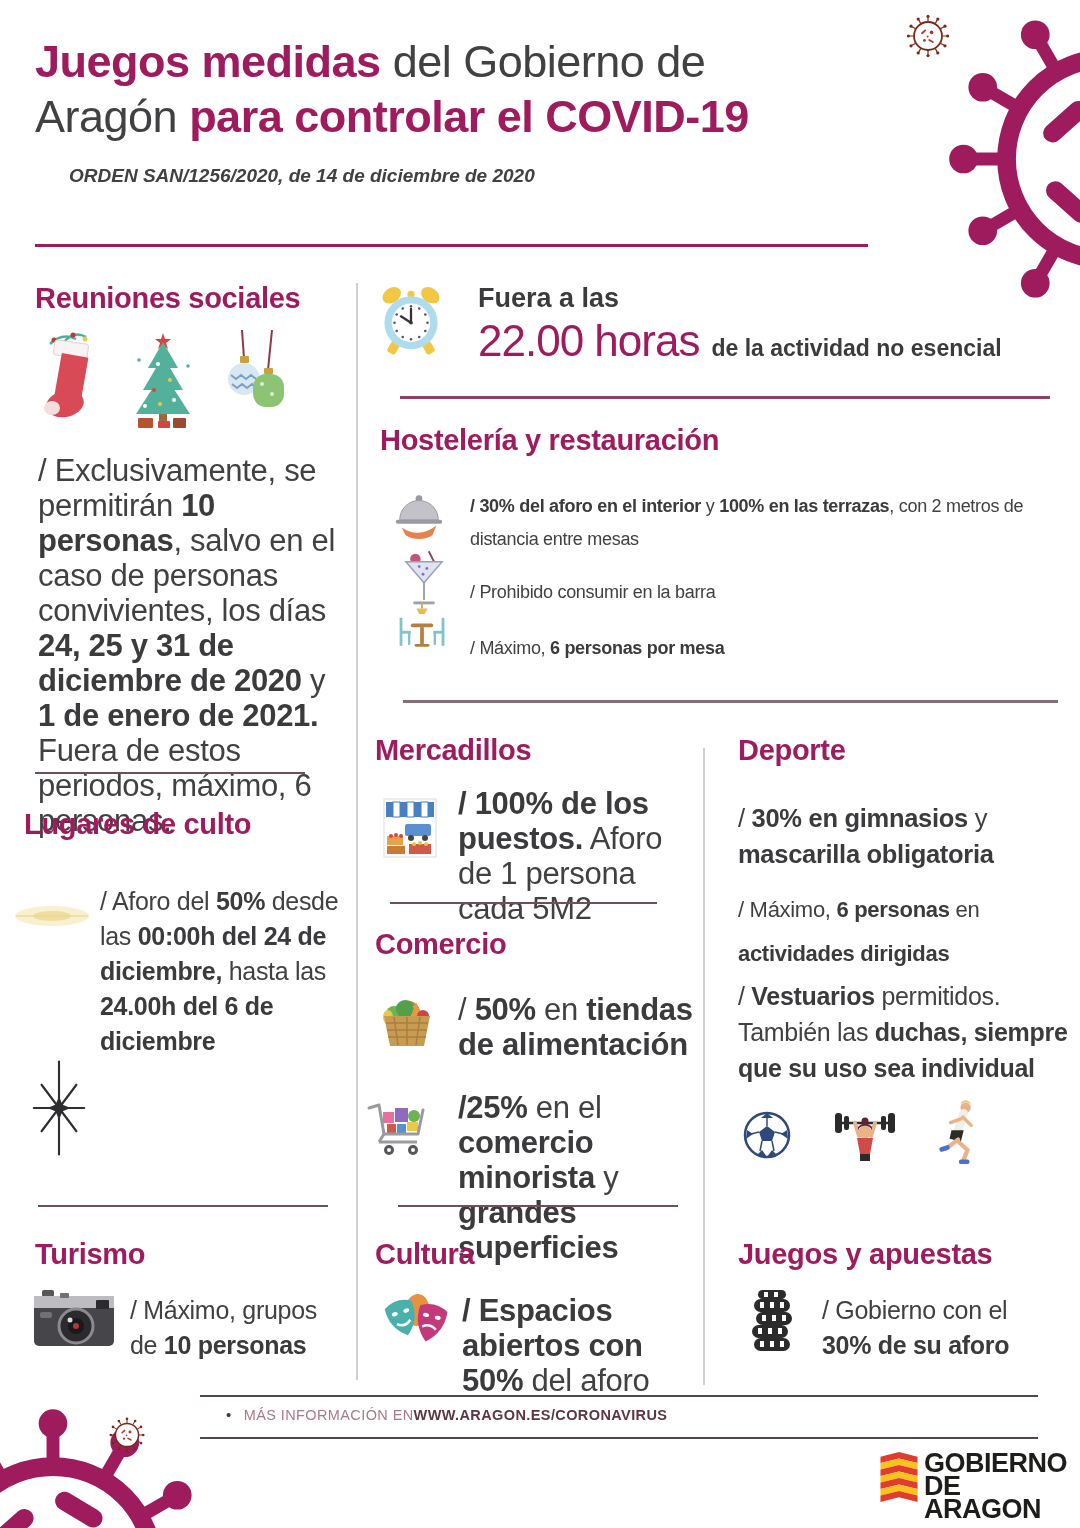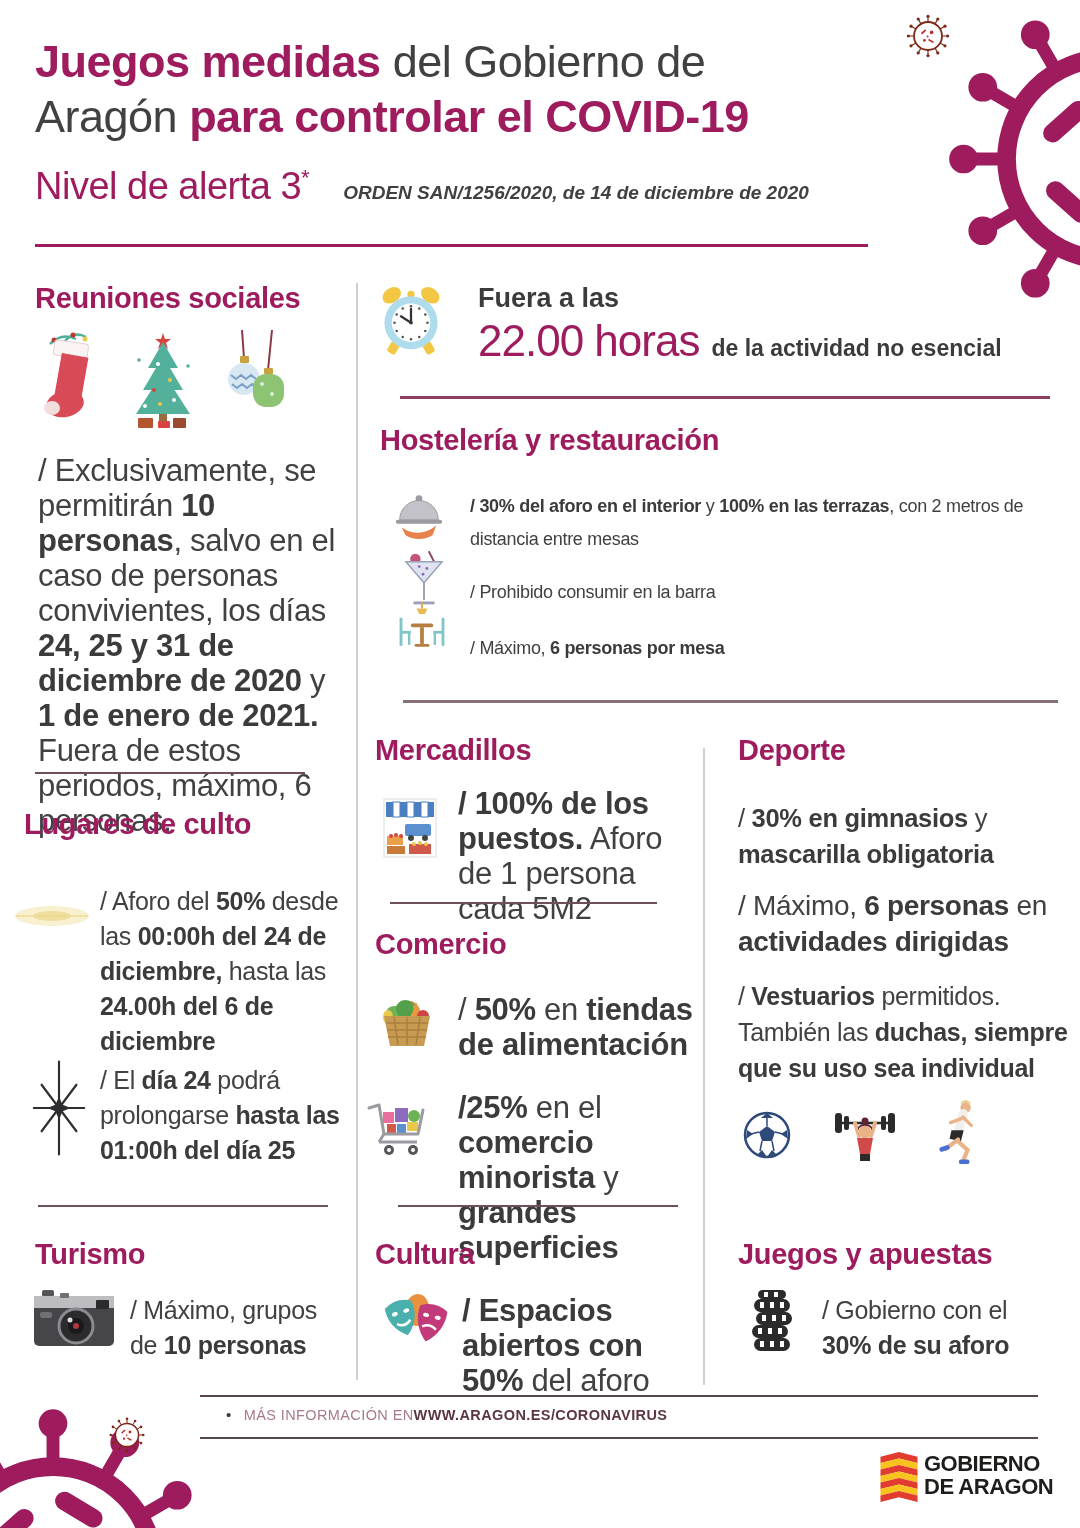--- a/index.html
+++ b/index.html
@@ -25,21 +25,21 @@
   .rule.accent{background:var(--accent);height:3px}
   .rule.mid{background:#857076;height:2.5px}
   .vrule{background:var(--div-light);width:2px}
   .closure-line1{font-size:27px;font-weight:bold;color:#3b3b3d}
   .closure-time{font-size:44px;font-weight:normal;color:var(--accent);letter-spacing:-1px}
   .closure-suffix{font-size:23px;font-weight:bold;color:#3b3b3d;margin-left:12px}
   .finfo{font-size:14.5px;letter-spacing:.4px;color:#a8798a;display:flex;align-items:baseline}
   .finfo .bullet{color:#3b3b3d;font-size:15px;margin-right:12px}
   .finfo .url{font-weight:bold;color:#5c3642}
   .logo{display:flex;align-items:flex-start}
-  .logo-text{font-size:22px;line-height:23px;font-weight:bold;color:#1d1d1b;margin-left:6px;letter-spacing:-0.5px}
+  .logo-text{font-size:27px;line-height:23px;font-weight:bold;color:#1d1d1b;margin-left:6px;letter-spacing:-0.5px}
   svg{display:block}
 </style>
 </head>
 <body>
 
 <svg width="0" height="0" style="position:absolute">
   <defs>
     <symbol id="sym-virus" viewBox="-115 -115 230 230">
       <g stroke="currentColor" stroke-width="9" stroke-linecap="round">
         <line x1="74" y1="0" x2="93" y2="0"></line>
@@ -153,21 +153,20 @@
   </span>
   <span class="abs" style="left:942px;top:-6px;color:#9e1c5e">
     <svg width="330" height="330">
         <use href="#sym-virus"></use>
       </svg>
   </span>
 
   <div class="abs title" style="left:35px;top:34px;width:820px"><span class="ab">Juegos medidas</span><span> del Gobierno de
 Aragón </span><span class="ab">para controlar el COVID-19</span></div>
   <div class="abs" style="left:35px;top:165px;display:flex;align-items:baseline">
-    <span class="alert"><span>Nivel de alerta 3</span><sup>*</sup></span>
     <span class="order">ORDEN SAN/1256/2020, de 14 de diciembre de 2020</span>
   </div>
   <div class="abs rule accent" style="left:35px;top:244px;width:833px"></div>
 
   <div class="abs vrule" style="left:356px;top:283px;height:1097px"></div>
   <div class="abs vrule" style="left:703px;top:748px;height:637px"></div>
 
   <div class="abs h" style="left:35px;top:282px">Reuniones sociales</div>
 
   <span class="abs" style="left:42px;top:330px">
@@ -238,21 +237,20 @@
       <g stroke="#2e2e30" stroke-width="2.2" stroke-linecap="round">
         <line x1="32" y1="2" x2="32" y2="98"></line>
         <line x1="6" y1="50" x2="58" y2="50"></line>
         <line x1="14" y1="26" x2="50" y2="74"></line>
         <line x1="50" y1="26" x2="14" y2="74"></line>
       </g>
       <polygon points="32,38 37,50 32,62 27,50" fill="#2e2e30"></polygon>
       <polygon points="20,50 32,45 44,50 32,55" fill="#2e2e30"></polygon>
     </svg>
   </span>
-  <div class="abs txt" style="left:100px;top:1063px;width:240px;font-size:25px"><span>/ El </span><span class="b">día 24</span><span> podrá prolongarse </span><span class="b">hasta las 01:00h del día 25</span></div>
 
   <div class="abs rule" style="left:38px;top:1205px;width:290px"></div>
 
   <div class="abs h" style="left:35px;top:1238px">Turismo</div>
   <span class="abs" style="left:32px;top:1288px">
     <svg width="84" height="62" viewBox="0 0 84 62">
       <rect x="10" y="2" width="12" height="7" rx="2" fill="#55555a"></rect>
       <rect x="2" y="8" width="80" height="50" rx="5" fill="#45454a"></rect>
       <rect x="2" y="8" width="80" height="12" fill="#bcbcc1"></rect>
       <rect x="28" y="5" width="9" height="5" rx="1" fill="#707075"></rect>
@@ -445,21 +443,21 @@
         <ellipse cx="40" cy="28" rx="3" ry="2" fill="#fff"></ellipse>
           <ellipse cx="52" cy="28" rx="3" ry="2" fill="#fff"></ellipse>
         <path d="M39 40 Q46 35 53 40" stroke="#fff" stroke-width="2.5" fill="none"></path>
       </g>
     </svg>
   </span>
   <div class="abs txt" style="left:462px;top:1293px;width:235px"><span class="b">/ Espacios abiertos con 50%</span><span> del aforo</span></div>
 
   <div class="abs h" style="left:738px;top:734px">Deporte</div>
   <div class="abs txt" style="left:738px;top:800px;width:336px;font-size:25.5px;line-height:36px"><span>/ </span><span class="b">30% en gimnasios</span><span> y </span><span class="b">mascarilla obligatoria</span></div>
-  <div class="abs txt" style="left:738px;top:888px;width:336px;font-size:28px;line-height:36px"><span>/ Máximo, </span><span class="b">6 personas</span><span> en </span><span class="b">actividades dirigidas</span></div>
+  <div class="abs txt" style="left:738px;top:888px;width:336px;font-size:22px;line-height:44px"><span>/ Máximo, </span><span class="b">6 personas</span><span> en </span><span class="b">actividades dirigidas</span></div>
   <div class="abs txt" style="left:738px;top:978px;width:336px;font-size:25px;line-height:36px"><span>/ </span><span class="b">Vestuarios</span><span> permitidos. También las </span><span class="b">duchas, siempre que su uso sea individual</span></div>
 
   <span class="abs" style="left:742px;top:1110px">
     <svg width="50" height="50" viewBox="0 0 50 50">
       <circle cx="25" cy="25" r="22" fill="#fff" stroke="#2e4a7a" stroke-width="2.5"></circle>
       <polygon points="25,16 33,22 30,31 20,31 17,22" fill="#2e4a7a"></polygon>
       <polygon points="25,3 31,8 19,8" fill="#2e4a7a"></polygon>
       <polygon points="45,20 46,29 39,24" fill="#2e4a7a"></polygon>
       <polygon points="5,20 4,29 11,24" fill="#2e4a7a"></polygon>
       <polygon points="15,45 25,47 20,40" fill="#2e4a7a"></polygon>

